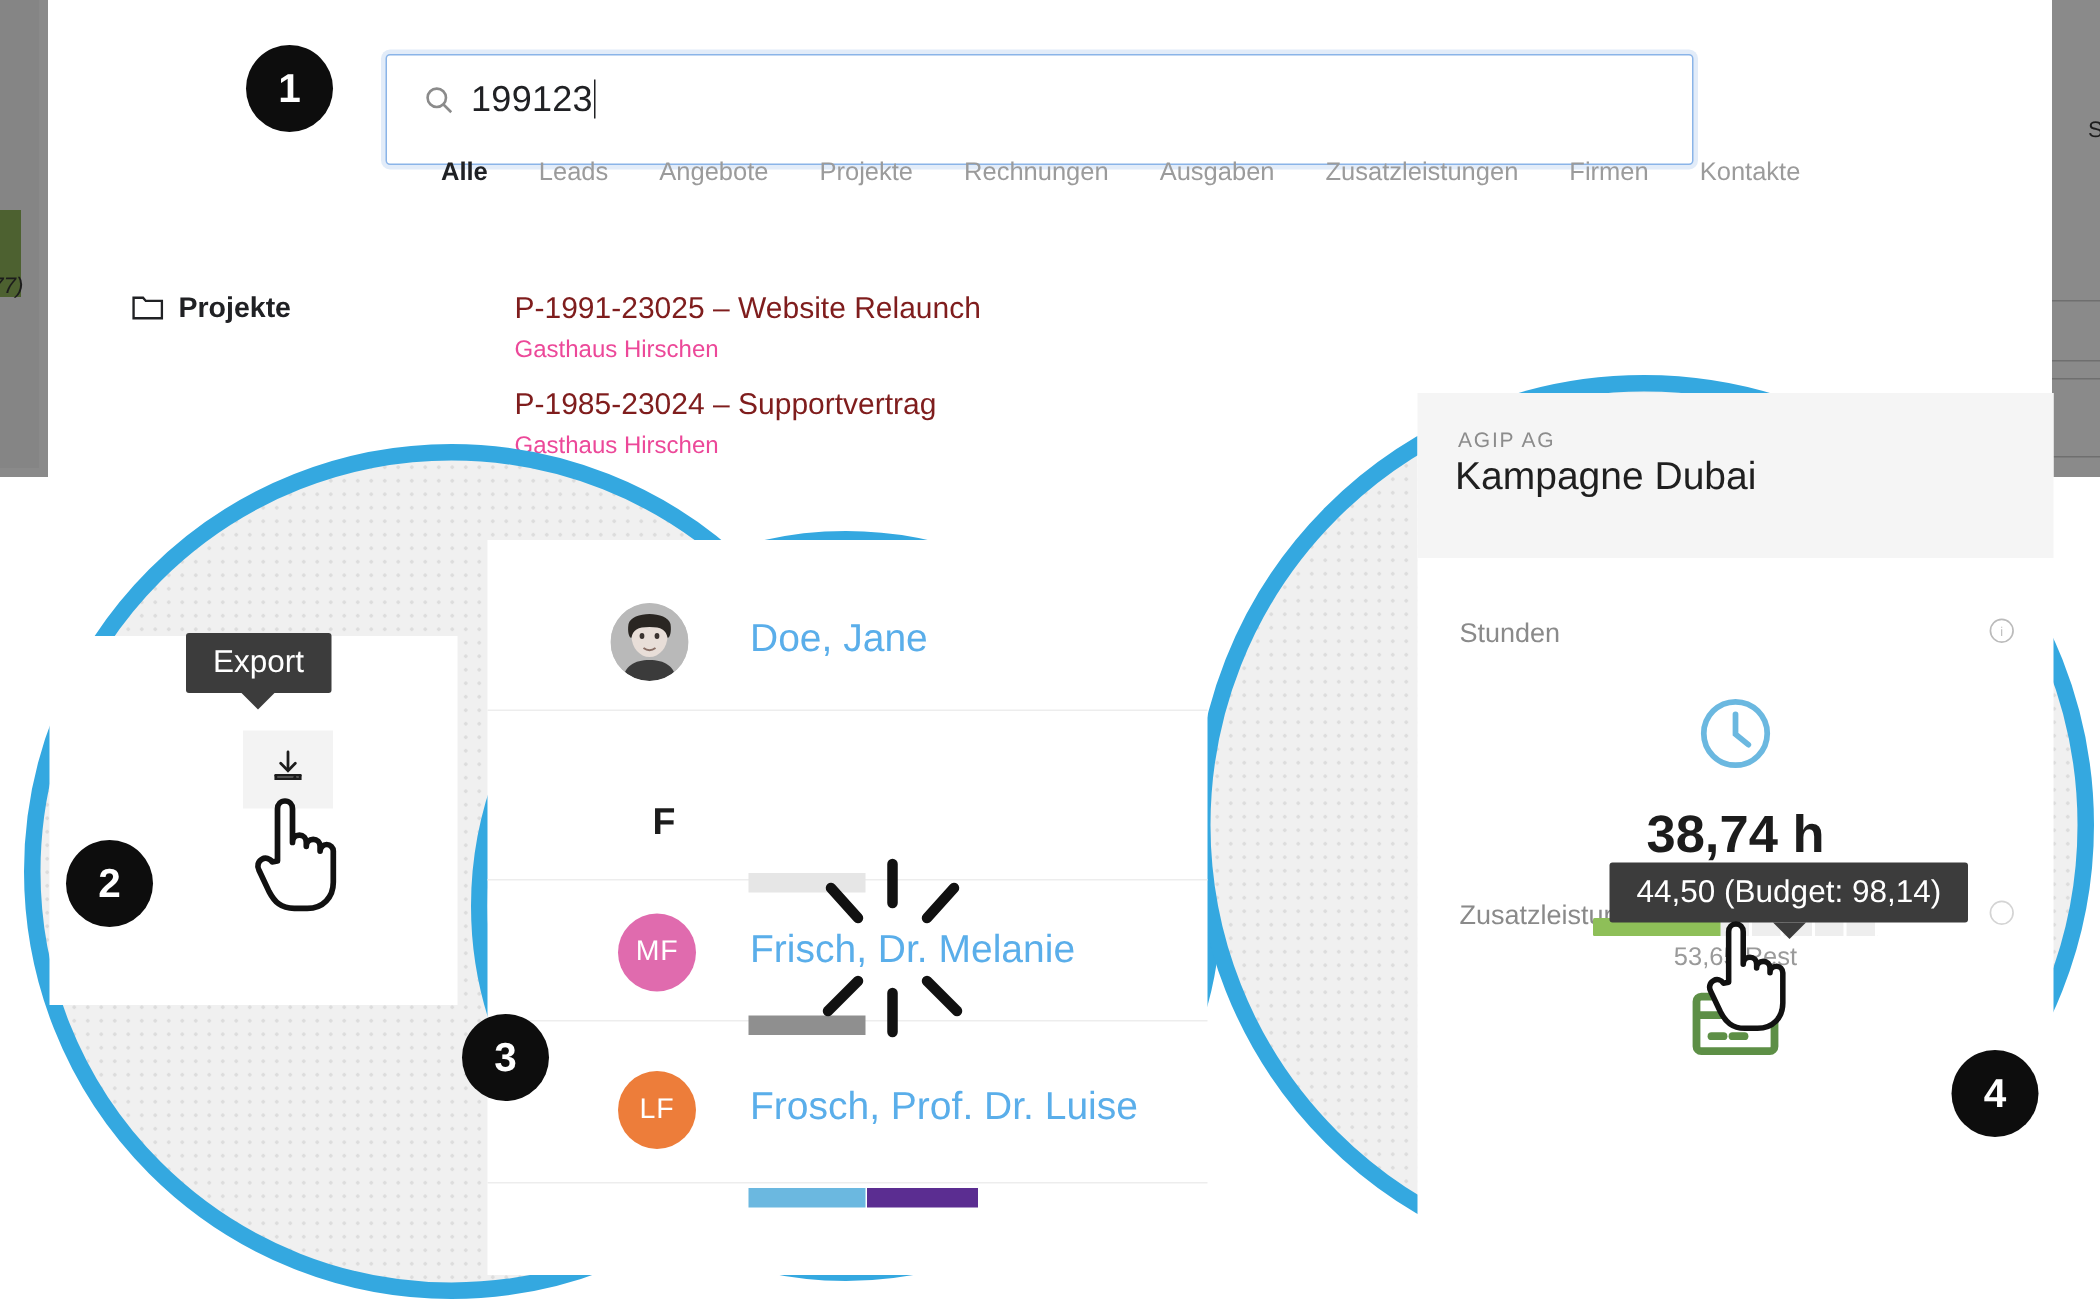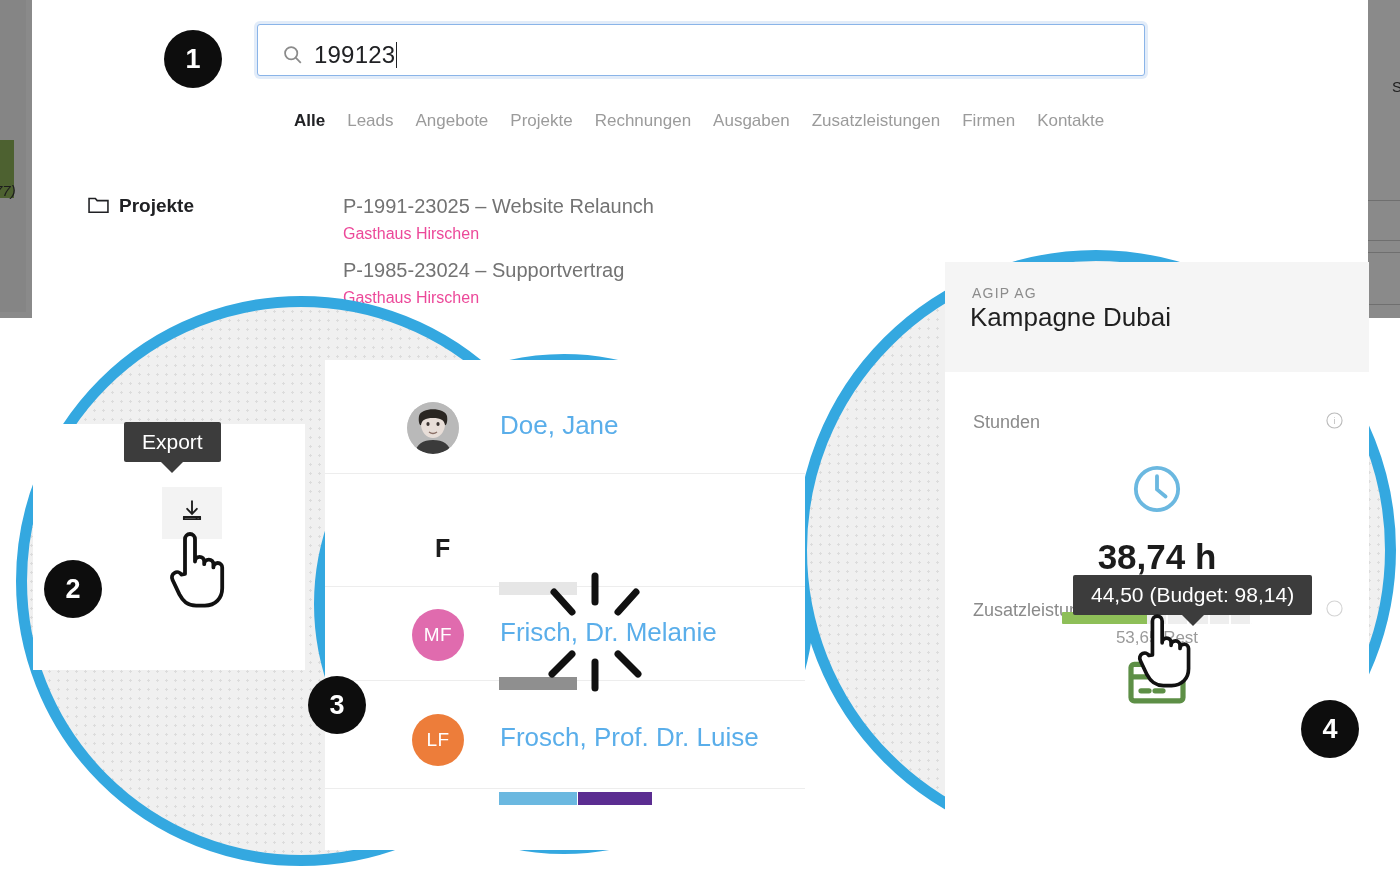--- a/index.html
+++ b/index.html
@@ -15,44 +15,44 @@
   
   .dim{position:absolute;background:#8a8a8a;}
   .dim-left{left:0;top:0;width:32px;height:318px;}
   .dim-left-inner{position:absolute;left:0;top:0;width:26px;height:312px;background:#858585;}
   .dim-right{left:1368px;top:0;width:32px;height:318px;}
   .greenchip{position:absolute;left:0;top:140px;width:14px;height:58px;background:#4d6130;}
   .dimtext{position:absolute;font-size:15px;color:#1c1c1c;font-family:"Liberation Sans",sans-serif;}
   .dimline{position:absolute;background:#6f6f6f;height:1px;}
 
   
-  .searchwrap{position:absolute;left:257px;top:24px;width:872px;height:52px;padding-left:16px;}
+  .searchwrap{position:absolute;left:257px;top:36px;width:872px;height:74px;}
   .searchbox{
     position:absolute;inset:0;
     background:#fff;border:1px solid #8ab4e8;border-radius:3px;
     box-shadow:0 0 0 3px rgba(138,180,232,.25);
   }
   .search-icon{position:absolute;left:25px;top:20px;width:21px;height:21px;}
   .search-val{
     position:absolute;left:57px;top:0;height:62px;line-height:62px;
     font-size:24px;color:#202124;letter-spacing:.2px;white-space:nowrap;
   }
   .caret{display:inline-block;width:1px;height:26px;background:#202124;vertical-align:-5px;margin-left:1px;}
 
   
-  .tabs{position:absolute;left:294px;top:105px;height:26px;display:flex;gap:0;align-items:flex-end;}
+  .tabs{position:absolute;left:294px;top:105px;height:26px;display:flex;gap:12px;align-items:flex-start;}
   .tab{font-size:17px;color:#9b9b9b;padding:0 22px 0 0;white-space:nowrap;cursor:pointer;}
   .tab:first-child{padding-right:22px;}
   .tab.active{color:#202124;font-weight:bold;}
 
   
   .res-group-label{position:absolute;left:119px;top:195px;font-size:19px;font-weight:bold;color:#202124;}
   .folder-icon{position:absolute;left:88px;top:196px;width:21px;height:18px;}
   .res{position:absolute;left:343px;}
-  .res-title{font-size:20px;color:#737373;white-space:nowrap;}
+  .res-title{font-size:20px;color:#7f1d1d;white-space:nowrap;}
   .res-sub{font-size:16px;color:#ec4899;margin-top:7px;white-space:nowrap;}
 
   
   .circle{
     position:absolute;border-radius:50%;
     border:11px solid #34a8e0;
     background:
       radial-gradient(#dcdcdc 1px, transparent 1.2px) 0 0/9px 9px,
       #f0f0f0;
     box-sizing:border-box;

